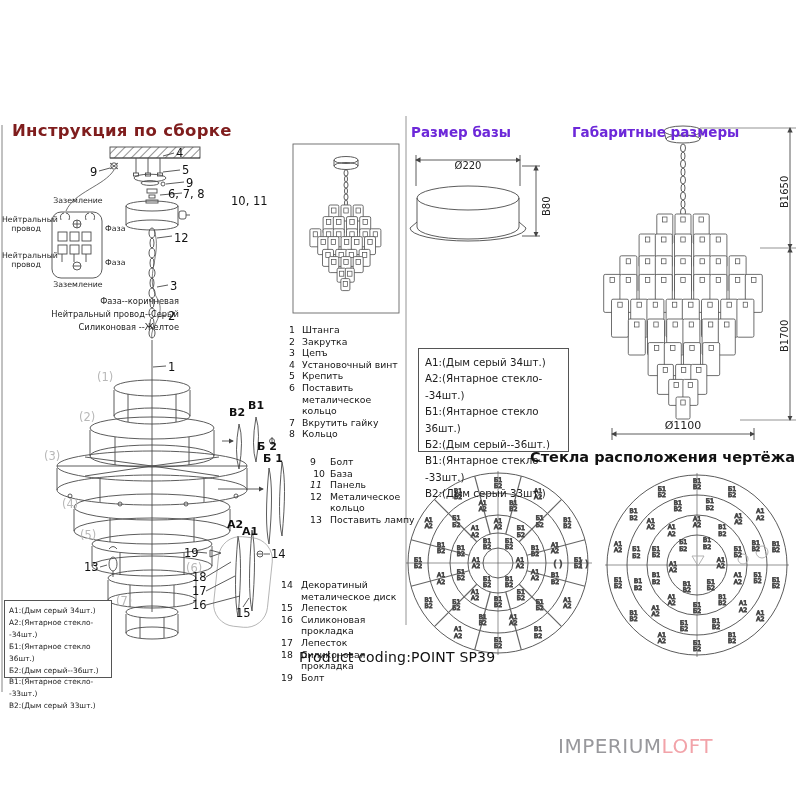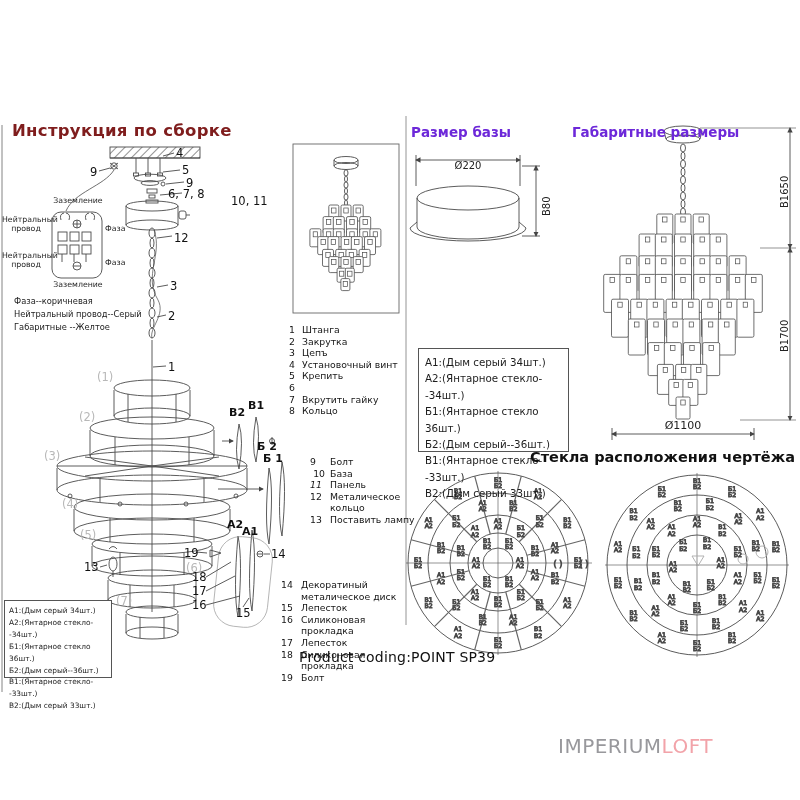--- a/index.html
+++ b/index.html
@@ -4,21 +4,21 @@
 <style>
   html,body{margin:0;padding:0;}
   body{width:800px;height:800px;background:#fff;position:relative;overflow:hidden;
        font-family:"DejaVu Sans","Liberation Sans",sans-serif;color:#1c1c1c;}
   .abs{position:absolute;}
   svg{position:absolute;left:0;top:0;}
   .main-title{font-size:16.5px;font-weight:600;letter-spacing:.3px;color:#7f1d1d;}
   .sec-title{font-size:13.5px;font-weight:600;color:#6d28d9;}
   .layout-title{font-size:14.5px;font-weight:600;color:#111;}
   .wire-lab{font-size:7.8px;color:#222;line-height:1.15;}
-  .wire-note{font-size:8.3px;color:#222;text-align:left;line-height:1.55;}
+  .wire-note{font-size:8.3px;color:#222;text-align:right;line-height:1.55;}
   .callout{font-size:11.5px;color:#111;}
   .tier{font-size:11.5px;color:#b8b8b8;}
   .glass-lab{font-size:11px;font-weight:600;color:#111;}
   .dim{font-size:10px;color:#222;}
   .rot{transform:rotate(-90deg);transform-origin:left top;white-space:nowrap;}
   .legend-box{border:1px solid #555;background:#fff;box-sizing:border-box;}
   .legend-l{font-size:7.4px;line-height:11.9px;padding:4px 3px 0 4px;}
   .legend-r{font-size:10.3px;line-height:16.4px;padding:5px 0 0 6px;}
   .plist{font-size:9.3px;color:#151515;}
   .pl-row{display:flex;line-height:11.6px;}
@@ -557,21 +557,21 @@
 
 <div class="abs wire-lab" style="left:40px;top:197px;width:76px;text-align:center;">Заземление</div>
 <div class="abs wire-lab" style="left:2px;top:216px;width:48px;text-align:center;">Нейтральный провод</div>
 <div class="abs wire-lab" style="left:105px;top:225px;">Фаза</div>
 <div class="abs wire-lab" style="left:2px;top:252px;width:48px;text-align:center;">Нейтральный провод</div>
 <div class="abs wire-lab" style="left:105px;top:259px;">Фаза</div>
 <div class="abs wire-lab" style="left:40px;top:281px;width:76px;text-align:center;">Заземление</div>
 <div class="abs wire-note" style="left:14px;top:295px;width:165px;" id="wiring-notes">
     <div>Фаза--коричневая</div>
     <div>Нейтральный провод--Серый</div>
-    <div>Габаритные --Желтое</div>
+    <div>Силиконовая --Желтое</div>
   </div>
 
 <div class="abs callout" style="left:176px;top:146px;">4</div>
 <div class="abs callout" style="left:182px;top:163px;">5</div>
 <div class="abs callout" style="left:186px;top:176px;">9</div>
 <div class="abs callout" style="left:90px;top:165px;">9</div>
 <div class="abs callout" style="left:168px;top:187px;">6, 7, 8</div>
 <div class="abs callout" style="left:192px;top:194px;margin-left:39px;">10, 11</div>
 <div class="abs callout" style="left:174px;top:231px;">12</div>
 <div class="abs callout" style="left:170px;top:279px;">3</div>
@@ -633,20 +633,22 @@
     <div class="pl-row">
       <span class="pl-num" style="min-width: 8px;">4</span>
       <span class="pl-label">Установочный винт</span>
     </div>
     <div class="pl-row">
       <span class="pl-num" style="min-width: 8px;">5</span>
       <span class="pl-label">Крепить</span>
     </div>
     <div class="pl-row">
       <span class="pl-num" style="min-width: 8px;">6</span>
+      <span class="pl-label">Поставить
+металическое кольцо</span>
     </div>
     <div class="pl-row">
       <span class="pl-num" style="min-width: 8px;">7</span>
       <span class="pl-label">Вкрутить гайку</span>
     </div>
     <div class="pl-row">
       <span class="pl-num" style="min-width: 8px;">8</span>
       <span class="pl-label">Кольцо</span>
     </div>
   </div>

